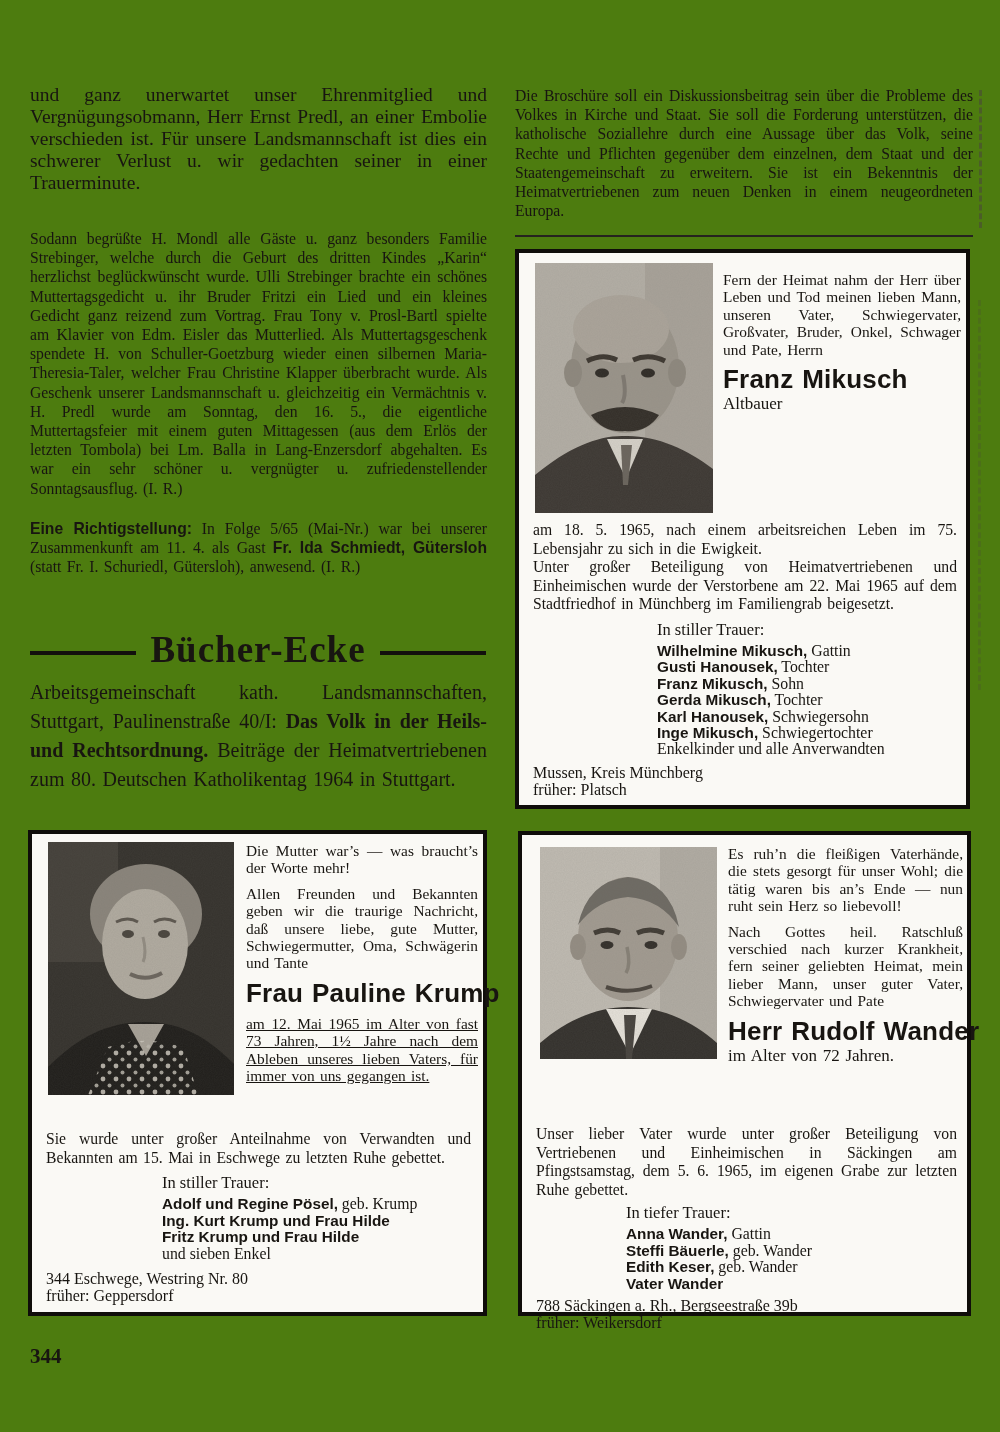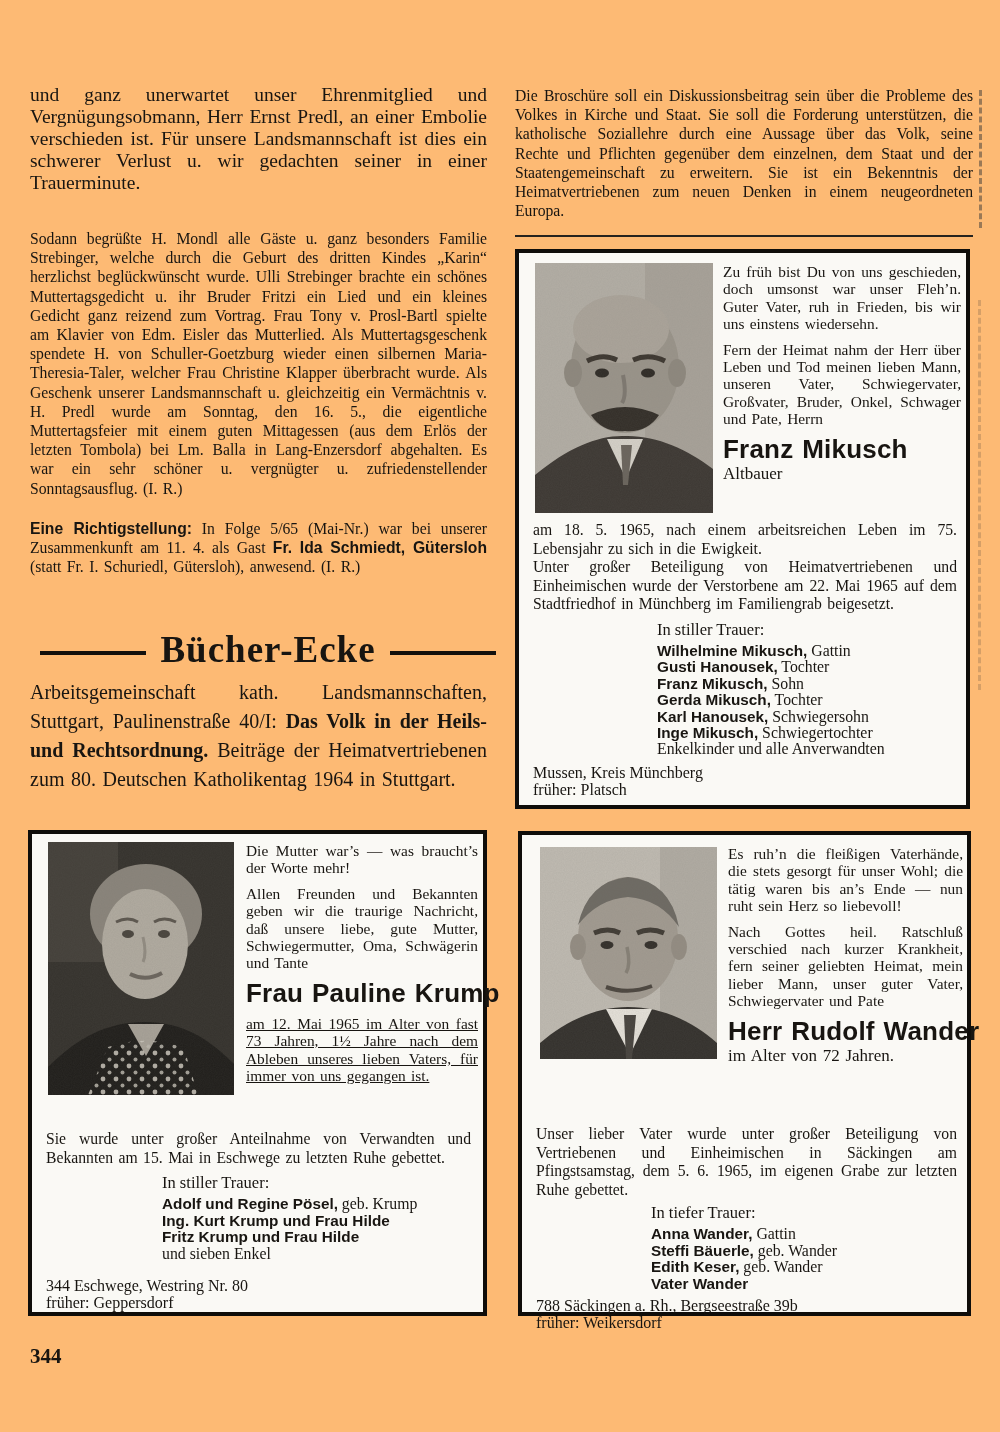--- a/index.html
+++ b/index.html
@@ -1,18 +1,18 @@
 <!DOCTYPE html>
 <html><head>
 <meta charset="utf-8">
 <style>
   html,body { margin:0; padding:0; }
   .page {
     position:relative; width:1000px; height:1432px;
-    background:#fdba74; color:#181511;
+    background:#4d7c0f; color:#181511;
     font-family:"Liberation Serif", serif;
     overflow:hidden;
   }
   .abs { position:absolute; }
   .just { text-align:justify; text-align-last:left; word-spacing:1.5px; }
   .txt-lg { font-size:19.5px; line-height:22px; }
   .txt-md { font-size:20px;  line-height:29px; }
   .txt-sm { font-size:15.7px; line-height:19.2px; }
   p { margin:0; }
 
@@ -54,21 +54,21 @@
 <body>
 
 <div class="page">
 
   <p class="abs just txt-lg" style="left:30px; top:84px; width:457px;">und ganz unerwartet unser Ehrenmitglied und Vergnügungsobmann, Herr Ernst Predl, an einer Embolie verschieden ist. Für unsere Landsmannschaft ist dies ein schwerer Verlust u. wir gedachten seiner in einer Trauerminute.</p>
 
   <p class="abs just txt-sm" style="left:30px; top:229px; width:457px;">Sodann begrüßte H. Mondl alle Gäste u. ganz besonders Familie Strebinger, welche durch die Geburt des dritten Kindes „Karin“ herzlichst beglückwünscht wurde. Ulli Strebinger brachte ein schönes Muttertagsgedicht u. ihr Bruder Fritzi ein Lied und ein kleines Gedicht ganz reizend zum Vortrag. Frau Tony v. Prosl-Bartl spielte am Klavier von Edm. Eisler das Mutterlied. Als Muttertagsgeschenk spendete H. von Schuller-Goetzburg wieder einen silbernen Maria-Theresia-Taler, welcher Frau Christine Klapper überbracht wurde. Als Geschenk unserer Landsmannschaft u. gleichzeitig ein Vermächtnis v. H. Predl wurde am Sonntag, den 16. 5., die eigentliche Muttertagsfeier mit einem guten Mittagessen (aus dem Erlös der letzten Tombola) bei Lm. Balla in Lang-Enzersdorf abgehalten. Es war ein sehr schöner u. vergnügter u. zufriedenstellender Sonntagsausflug. (I. R.)</p>
 
   <p class="abs just txt-sm" style="left:30px; top:519px; width:457px;"><span class="bold-sans">Eine Richtigstellung:</span><span> In Folge 5/65 (Mai-Nr.) war bei unserer Zusammenkunft am 11. 4. als Gast </span><span class="bold-sans">Fr. Ida Schmiedt, Gütersloh</span><span> (statt Fr. I. Schuriedl, Gütersloh), anwesend. (I. R.)</span></p>
 
-  <div class="abs b-head" style="left:40px; top:628px; width:456px;font-family:Liberation Serif, serif;">
+  <div class="abs b-head" style="left:30px; top:628px; width:456px;font-family:Liberation Serif, serif;">
     <div class="b-rule"></div>
     <div class="b-title">Bücher-Ecke</div>
     <div class="b-rule"></div>
   </div>
 
   <p class="abs just txt-md" style="left:30px; top:678px; width:457px;"><span>Arbeitsgemeinschaft kath. Landsmannschaften, Stuttgart, Paulinenstraße 40/I: </span><span class="bold-serif">Das Volk in der Heils- und Rechtsordnung.</span><span> Beiträge der Heimatvertriebenen zum 80. Deutschen Katholikentag 1964 in Stuttgart.</span></p>
 
   <p class="abs just txt-sm" style="left:515px; top:86px; width:458px;">Die Broschüre soll ein Diskussionsbeitrag sein über die Probleme des Volkes in Kirche und Staat. Sie soll die Forderung unterstützen, die katholische Soziallehre durch eine Aussage über das Volk, seine Rechte und Pflichten gegenüber dem einzelnen, dem Staat und der Staatengemeinschaft zu erweitern. Sie ist ein Bekenntnis der Heimatvertriebenen zum neuen Denken in einem neugeordneten Europa.</p>
 
   <div class="abs rule-thin" style="left:515px; top:235px; width:458px;"></div>
@@ -99,21 +99,20 @@
         <path d="M88,112 Q92,132 87,140" stroke="#7e7870" stroke-width="4" fill="none"></path>
         <path d="M56,152 Q90,136 124,152 Q112,170 90,168 Q68,170 56,152 Z" fill="#332e28"></path>
         <path d="M0,250 L0,212 C34,184 64,172 90,173 C120,172 152,186 178,206 L178,250 Z" fill="#3d3833"></path>
         <polygon points="72,176 108,176 91,216" fill="#d6d2c9"></polygon>
         <polygon points="86,182 97,182 93,222 88,222" fill="#6a645c"></polygon>
         <rect width="178" height="250" filter="url(#g1)" opacity="0.5"></rect>
       </svg>
     </div>
 
     <div class="side just" style="left:204px; top:10px; width:238px;">
-      <p>Zu früh bist Du von uns geschieden, doch umsonst war unser Fleh’n. Guter Vater, ruh in Frieden, bis wir uns einstens wiedersehn.</p>
       <p style="margin-top:8px;">Fern der Heimat nahm der Herr über Leben und Tod meinen lieben Mann, unseren Vater, Schwiegervater, Großvater, Bruder, Onkel, Schwager und Pate, Herrn</p>
       <div class="obit-name">Franz Mikusch</div>
       <p class="obit-sub">Altbauer</p>
     </div>
 
     <div class="bottom" style="left:14px; top:268px; width:424px;">
       <p class="just">am 18. 5. 1965, nach einem arbeitsreichen Leben im 75. Lebensjahr zu sich in die Ewigkeit.</p>
       <p class="just">Unter großer Beteiligung von Heimatvertriebenen und Einheimischen wurde der Verstorbene am 22. Mai 1965 auf dem Stadtfriedhof in Münchberg im Familiengrab beigesetzt.</p>
       <div class="trauer" style="margin-left:124px;">
         <div class="trauer-label">In stiller Trauer:</div>
@@ -172,21 +171,21 @@
 
     <div class="bottom" style="left:14px; top:296px; width:425px;">
       <p class="just">Sie wurde unter großer Anteilnahme von Verwandten und Bekannten am 15. Mai in Eschwege zu letzten Ruhe gebettet.</p>
       <div class="trauer" style="margin-left:116px;">
         <div class="trauer-label">In stiller Trauer:</div>
         <div class="mourner"><span class="m-bold">Adolf und Regine Pösel,</span><span> geb. Krump</span></div>
         <div class="mourner"><span class="m-bold">Ing. Kurt Krump und Frau Hilde</span></div>
         <div class="mourner"><span class="m-bold">Fritz Krump und Frau Hilde</span></div>
         <div class="mourner"><span>und sieben Enkel</span></div>
       </div>
-      <div class="obit-foot" style="margin-top:15px;">
+      <div class="obit-foot" style="margin-top:8px;">
         <div>344 Eschwege, Westring Nr. 80</div>
         <div>früher: Geppersdorf</div>
       </div>
     </div>
   </div>
 
   <div class="obit" style="left:518px; top:831px; width:453px; height:485px;">
 
     <div class="photo" style="left:18px; top:12px; width:177px; height:212px;">
       <svg width="177" height="212" viewBox="0 0 177 212">
@@ -217,21 +216,21 @@
 
     <div class="side just" style="left:206px; top:10px; width:235px;">
       <p>Es ruh’n die fleißigen Vaterhände, die stets gesorgt für unser Wohl; die tätig waren bis an’s Ende — nun ruht sein Herz so liebevoll!</p>
       <p style="margin-top:8px;">Nach Gottes heil. Ratschluß verschied nach kurzer Krankheit, fern seiner geliebten Heimat, mein lieber Mann, unser guter Vater, Schwiegervater und Pate</p>
       <div class="obit-name">Herr Rudolf Wander</div>
       <p class="obit-sub-left">im Alter von 72 Jahren.</p>
     </div>
 
     <div class="bottom" style="left:14px; top:290px; width:421px;">
       <p class="just">Unser lieber Vater wurde unter großer Beteiligung von Vertriebenen und Einheimischen in Säckingen am Pfingstsamstag, dem 5. 6. 1965, im eigenen Grabe zur letzten Ruhe gebettet.</p>
-      <div class="trauer" style="margin-left:115px; margin-top:6px;">
+      <div class="trauer" style="margin-left:90px; margin-top:6px;">
         <div class="trauer-label">In tiefer Trauer:</div>
         <div class="mourner"><span class="m-bold">Anna Wander,</span><span> Gattin</span></div>
         <div class="mourner"><span class="m-bold">Steffi Bäuerle,</span><span> geb. Wander</span></div>
         <div class="mourner"><span class="m-bold">Edith Keser,</span><span> geb. Wander</span></div>
         <div class="mourner"><span class="m-bold">Vater Wander</span></div>
       </div>
       <div class="obit-foot" style="margin-top:5px;">
         <div>788 Säckingen a. Rh., Bergseestraße 39b</div>
         <div>früher: Weikersdorf</div>
       </div>

